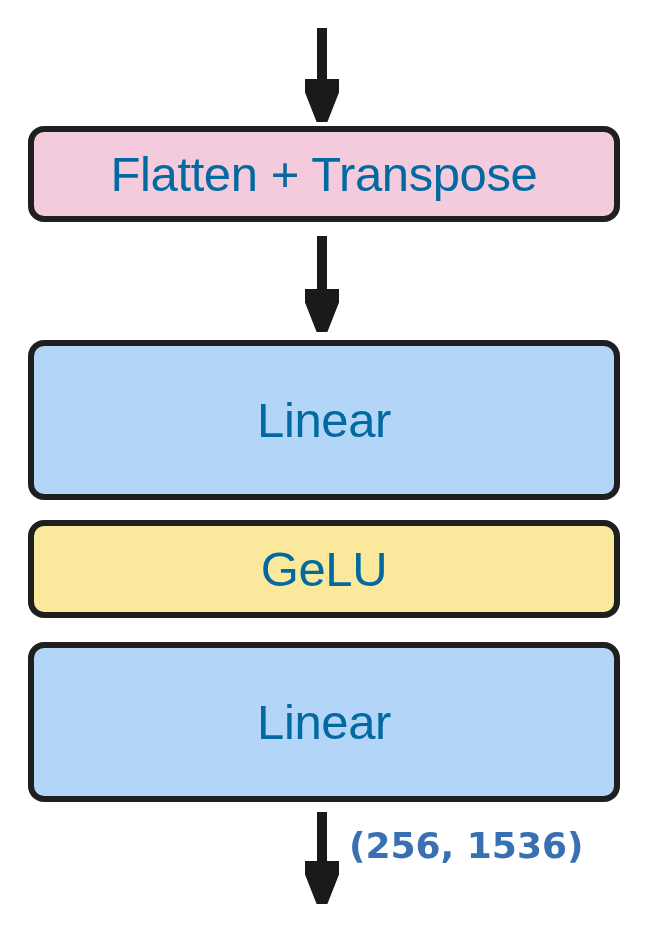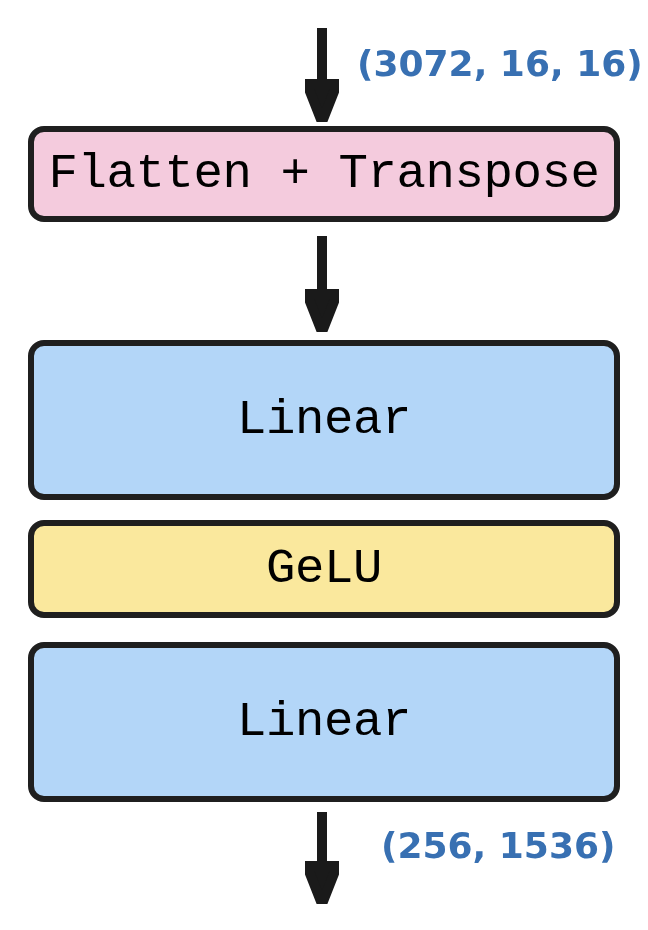--- a/index.html
+++ b/index.html
@@ -23,22 +23,22 @@
   .node {
     position: absolute;
     left: 28px;
     width: 592px;              
     box-sizing: border-box;
     border: 6px solid #1f1f1f;
     border-radius: 16px;
     display: flex;
     align-items: center;
     justify-content: center;
-    color: #000000;
-    font-family: Liberation Mono, monospace;
+    color: #0369a1;
+    font-family: Liberation Sans, sans-serif;
     font-weight: 400;
     font-size: 49px;
     line-height: 1;
     letter-spacing: -0.4px;
     white-space: nowrap;
   }
   .node-flatten {
     top: 126px;
     height: 96px;
     background: #f4cbdd;
@@ -76,33 +76,32 @@
     position: absolute;
     color: #3870b2;
     font-family: "DejaVu Sans", sans-serif;
     font-weight: 700;
     font-size: 36px;
     line-height: 1;
     white-space: nowrap;
   }
   .shape-1 { left: 357px; top: 46px; }
   .shape-2 { left: 349px; top: 252px; }
-  .shape-3 { left: 349px; top: 828px; margin-left: 32px; }
+  .shape-3 { left: 349px; top: 828px; }
 </style>
 </head>
 <body>
 
 <div id="canvas">
 
   <div class="arrow arrow-1">
     <svg viewBox="0 0 34 94" width="34" height="94" aria-hidden="true">
       <path d="M17 0 L17 58 M17 94 L2 56 L32 56 Z" fill="currentColor" stroke="currentColor" stroke-width="10" stroke-linejoin="miter"></path>
     </svg>
   </div>
-  <div class="shape-label shape-1">(3072, 16, 16)</div>
 
   <div class="node node-flatten">
     <span>Flatten + Transpose</span>
   </div>
 
   <div class="arrow arrow-2">
     <svg viewBox="0 0 34 96" width="34" height="96" aria-hidden="true">
       <path d="M17 0 L17 60 M17 96 L2 58 L32 58 Z" fill="currentColor" stroke="currentColor" stroke-width="10" stroke-linejoin="miter"></path>
     </svg>
   </div>

